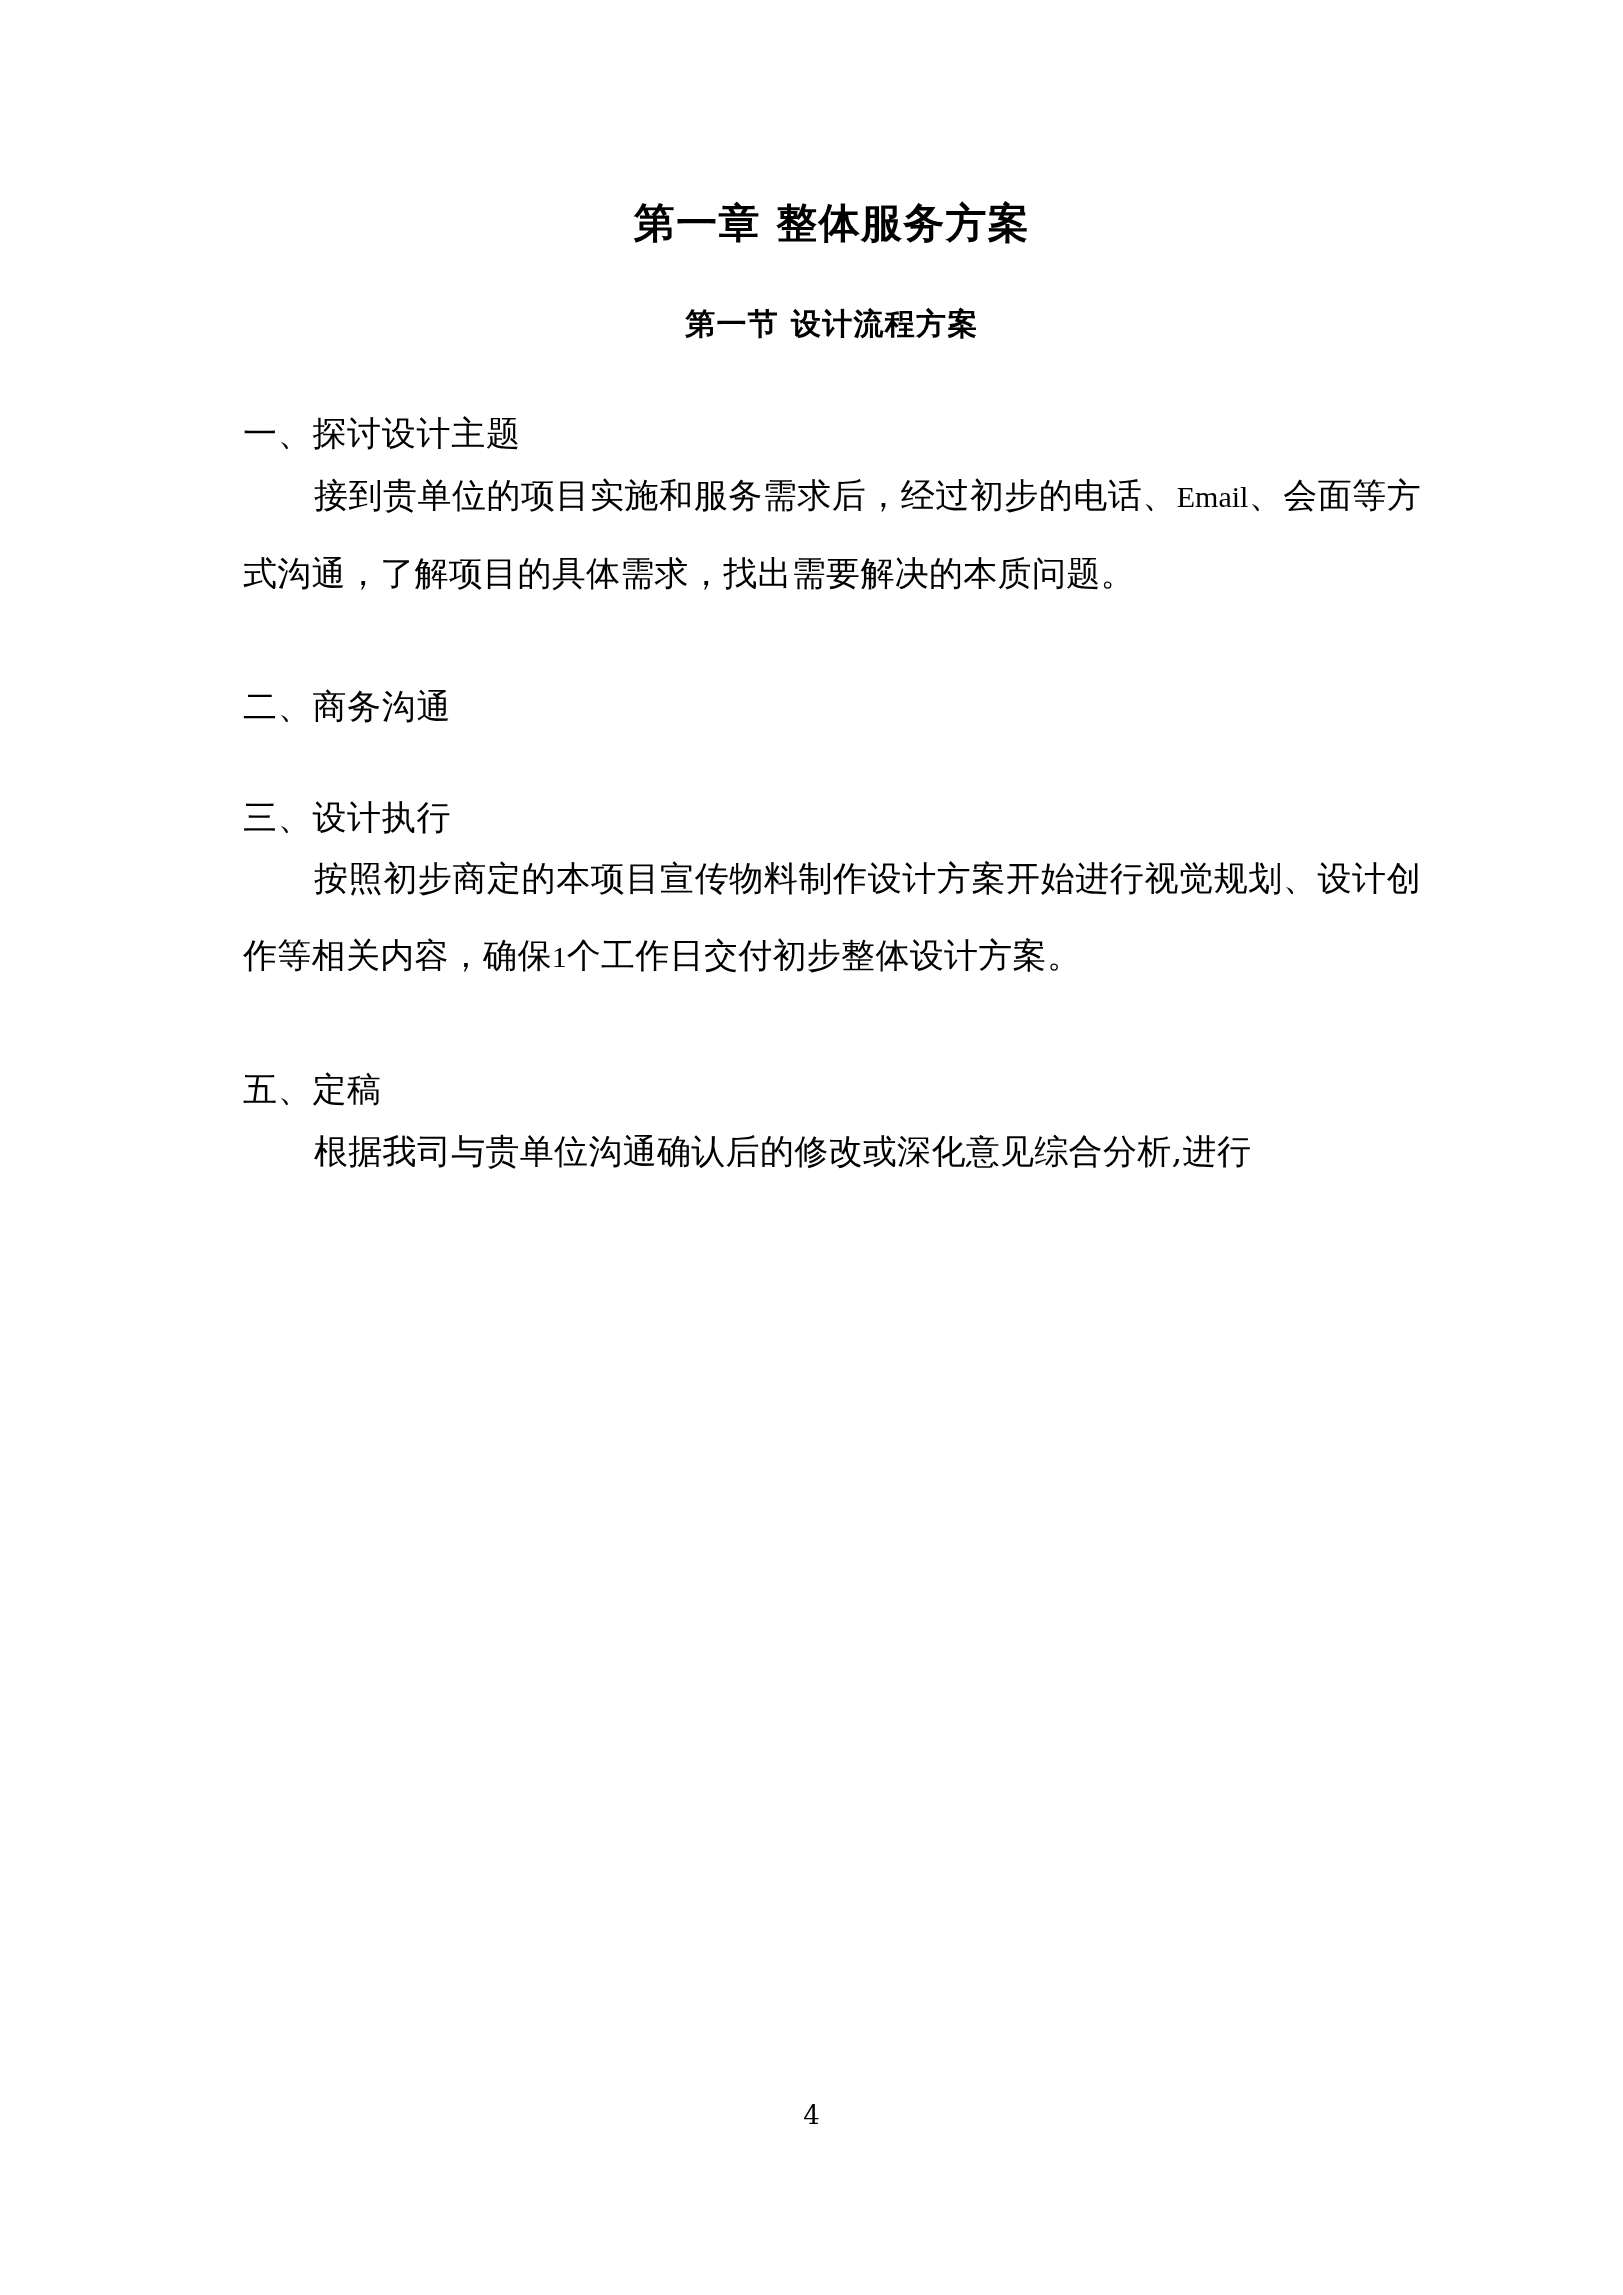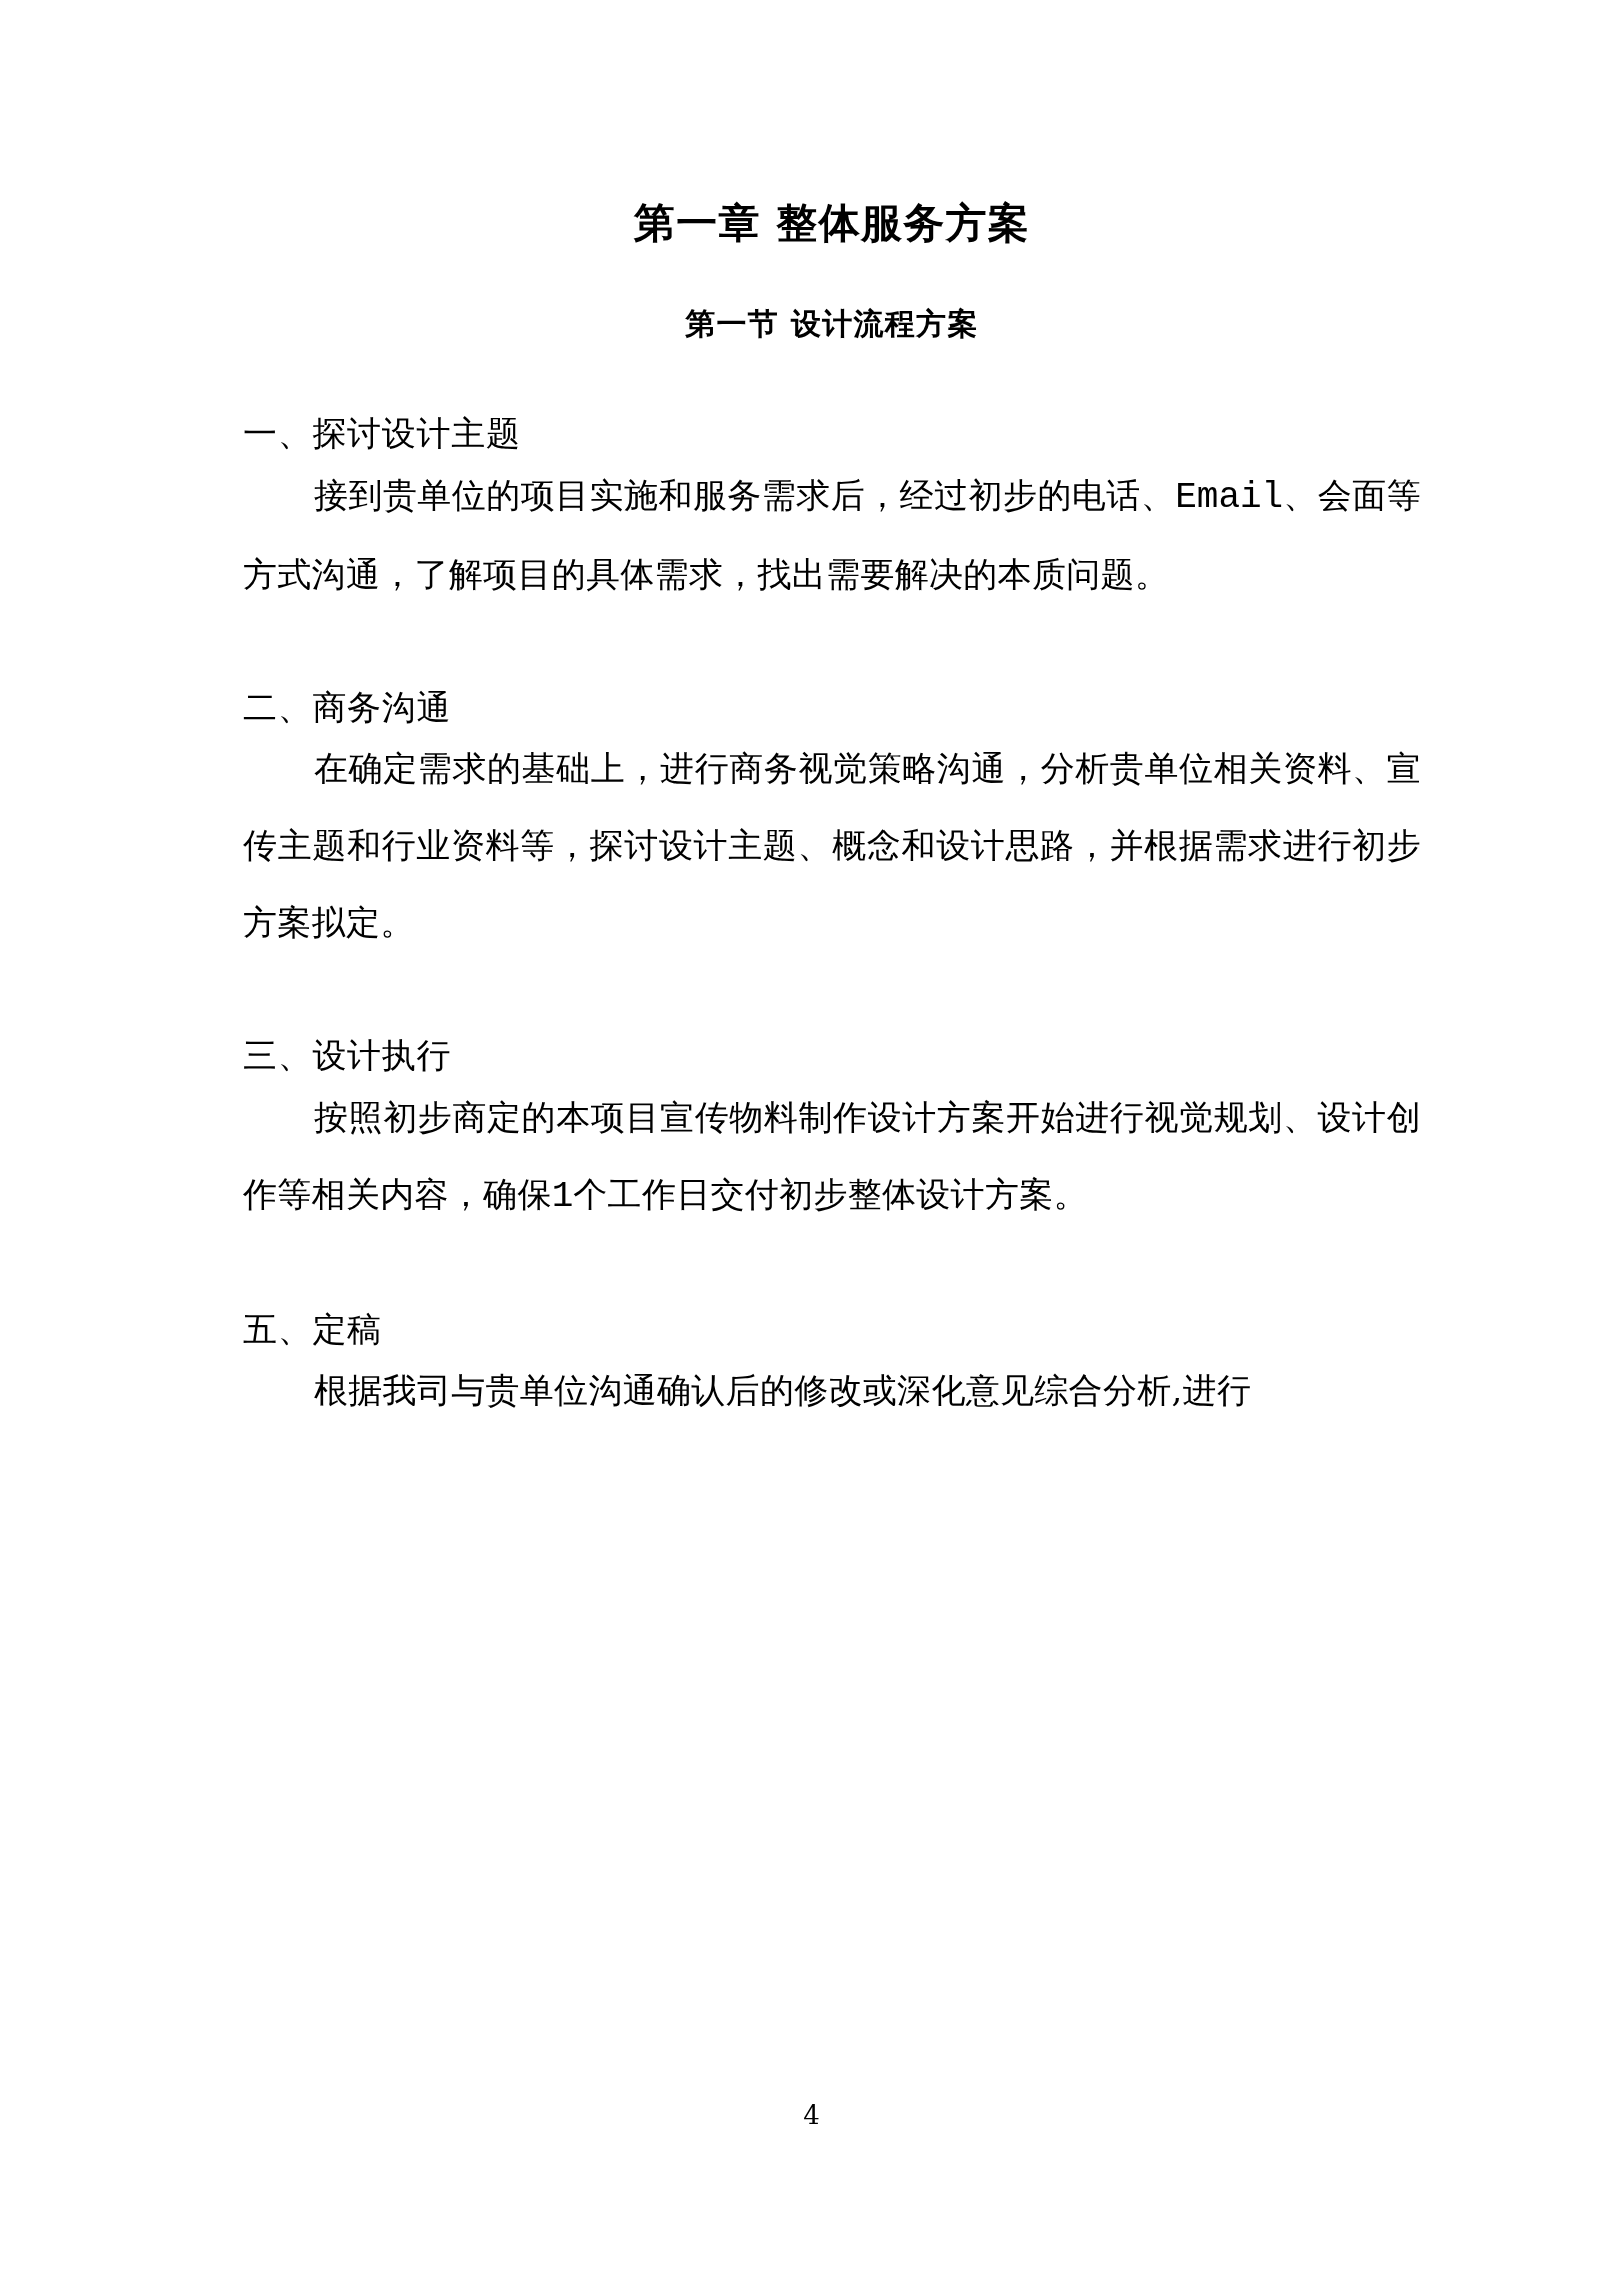--- a/index.html
+++ b/index.html
@@ -63,22 +63,22 @@
     padding-top: 7.9px;
     text-indent: 71px;
     text-align: justify;
     text-justify: inter-ideograph;
     word-break: break-all;
   }
   .para.first-after-heading {
     padding-top: 6.5px;
   }
   .latin {
-    font-family: Liberation Mono, monospace;
-    font-size: 36px;
+    font-family: Liberation Serif, serif;
+    font-size: 30px;
     letter-spacing: 0;
   }
   .page-number {
     position: absolute;
     left: 0;
     top: 2102px;
     width: 1623px;
     text-align: center;
     font-size: 26px;
     line-height: 1;
@@ -95,21 +95,20 @@
 
     <h2 class="section-title">第一节  设计流程方案</h2>
 
     <div class="block">
       <p class="item-heading">一、探讨设计主题</p>
       <p class="para first-after-heading"><span>接到贵单位的项目实施和服务需求后，经过初步的电话、</span><span class="latin">Email</span><span>、会面等方式沟通，了解项目的具体需求，找出需要解决的本质问题。</span></p>
     </div>
 
     <div class="block">
       <p class="item-heading">二、商务沟通</p>
-      <p class="para first-after-heading">在确定需求的基础上，进行商务视觉策略沟通，分析贵单位相关资料、宣传主题和行业资料等，探讨设计主题、概念和设计思路，并根据需求进行初步方案拟定。</p>
     </div>
 
     <div class="block">
       <p class="item-heading">三、设计执行</p>
       <p class="para first-after-heading"><span>按照初步商定的本项目宣传物料制作设计方案开始进行视觉规划、设计创作等相关内容，确保</span><span class="latin">1</span><span>个工作日交付初步整体设计方案。</span></p>
     </div>
 
 
     <div class="block">
       <p class="item-heading">五、定稿</p>

